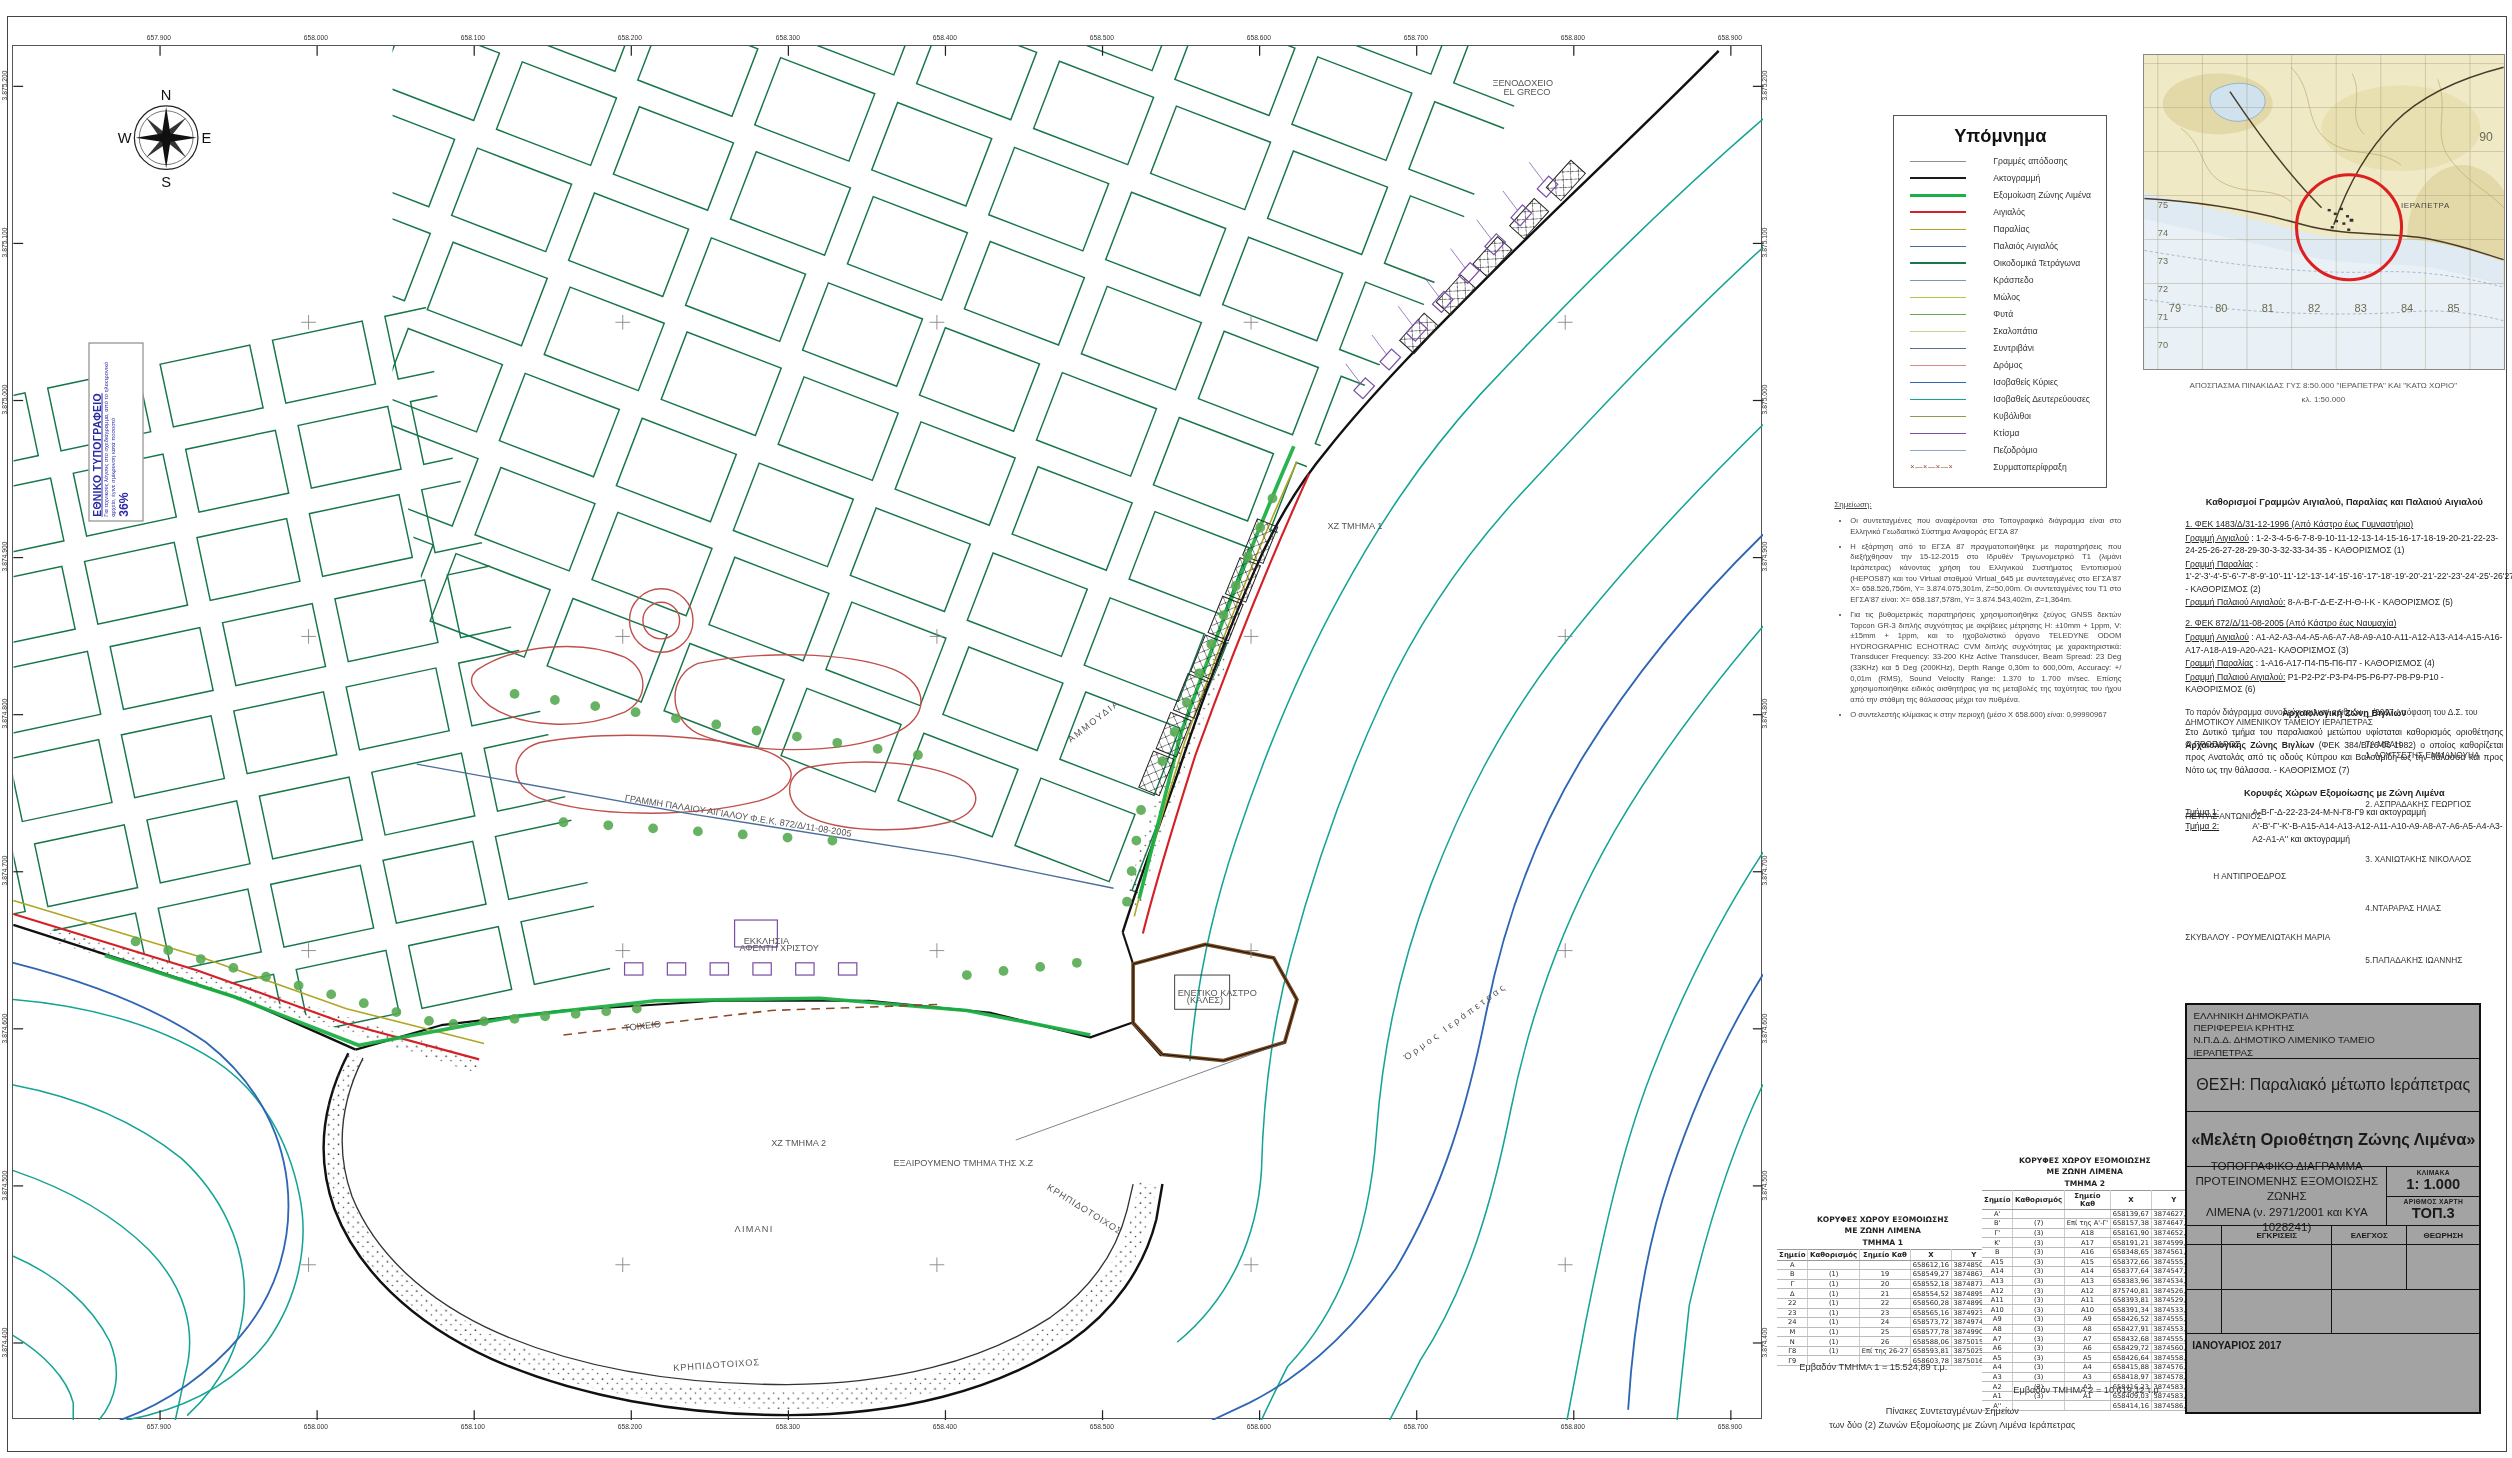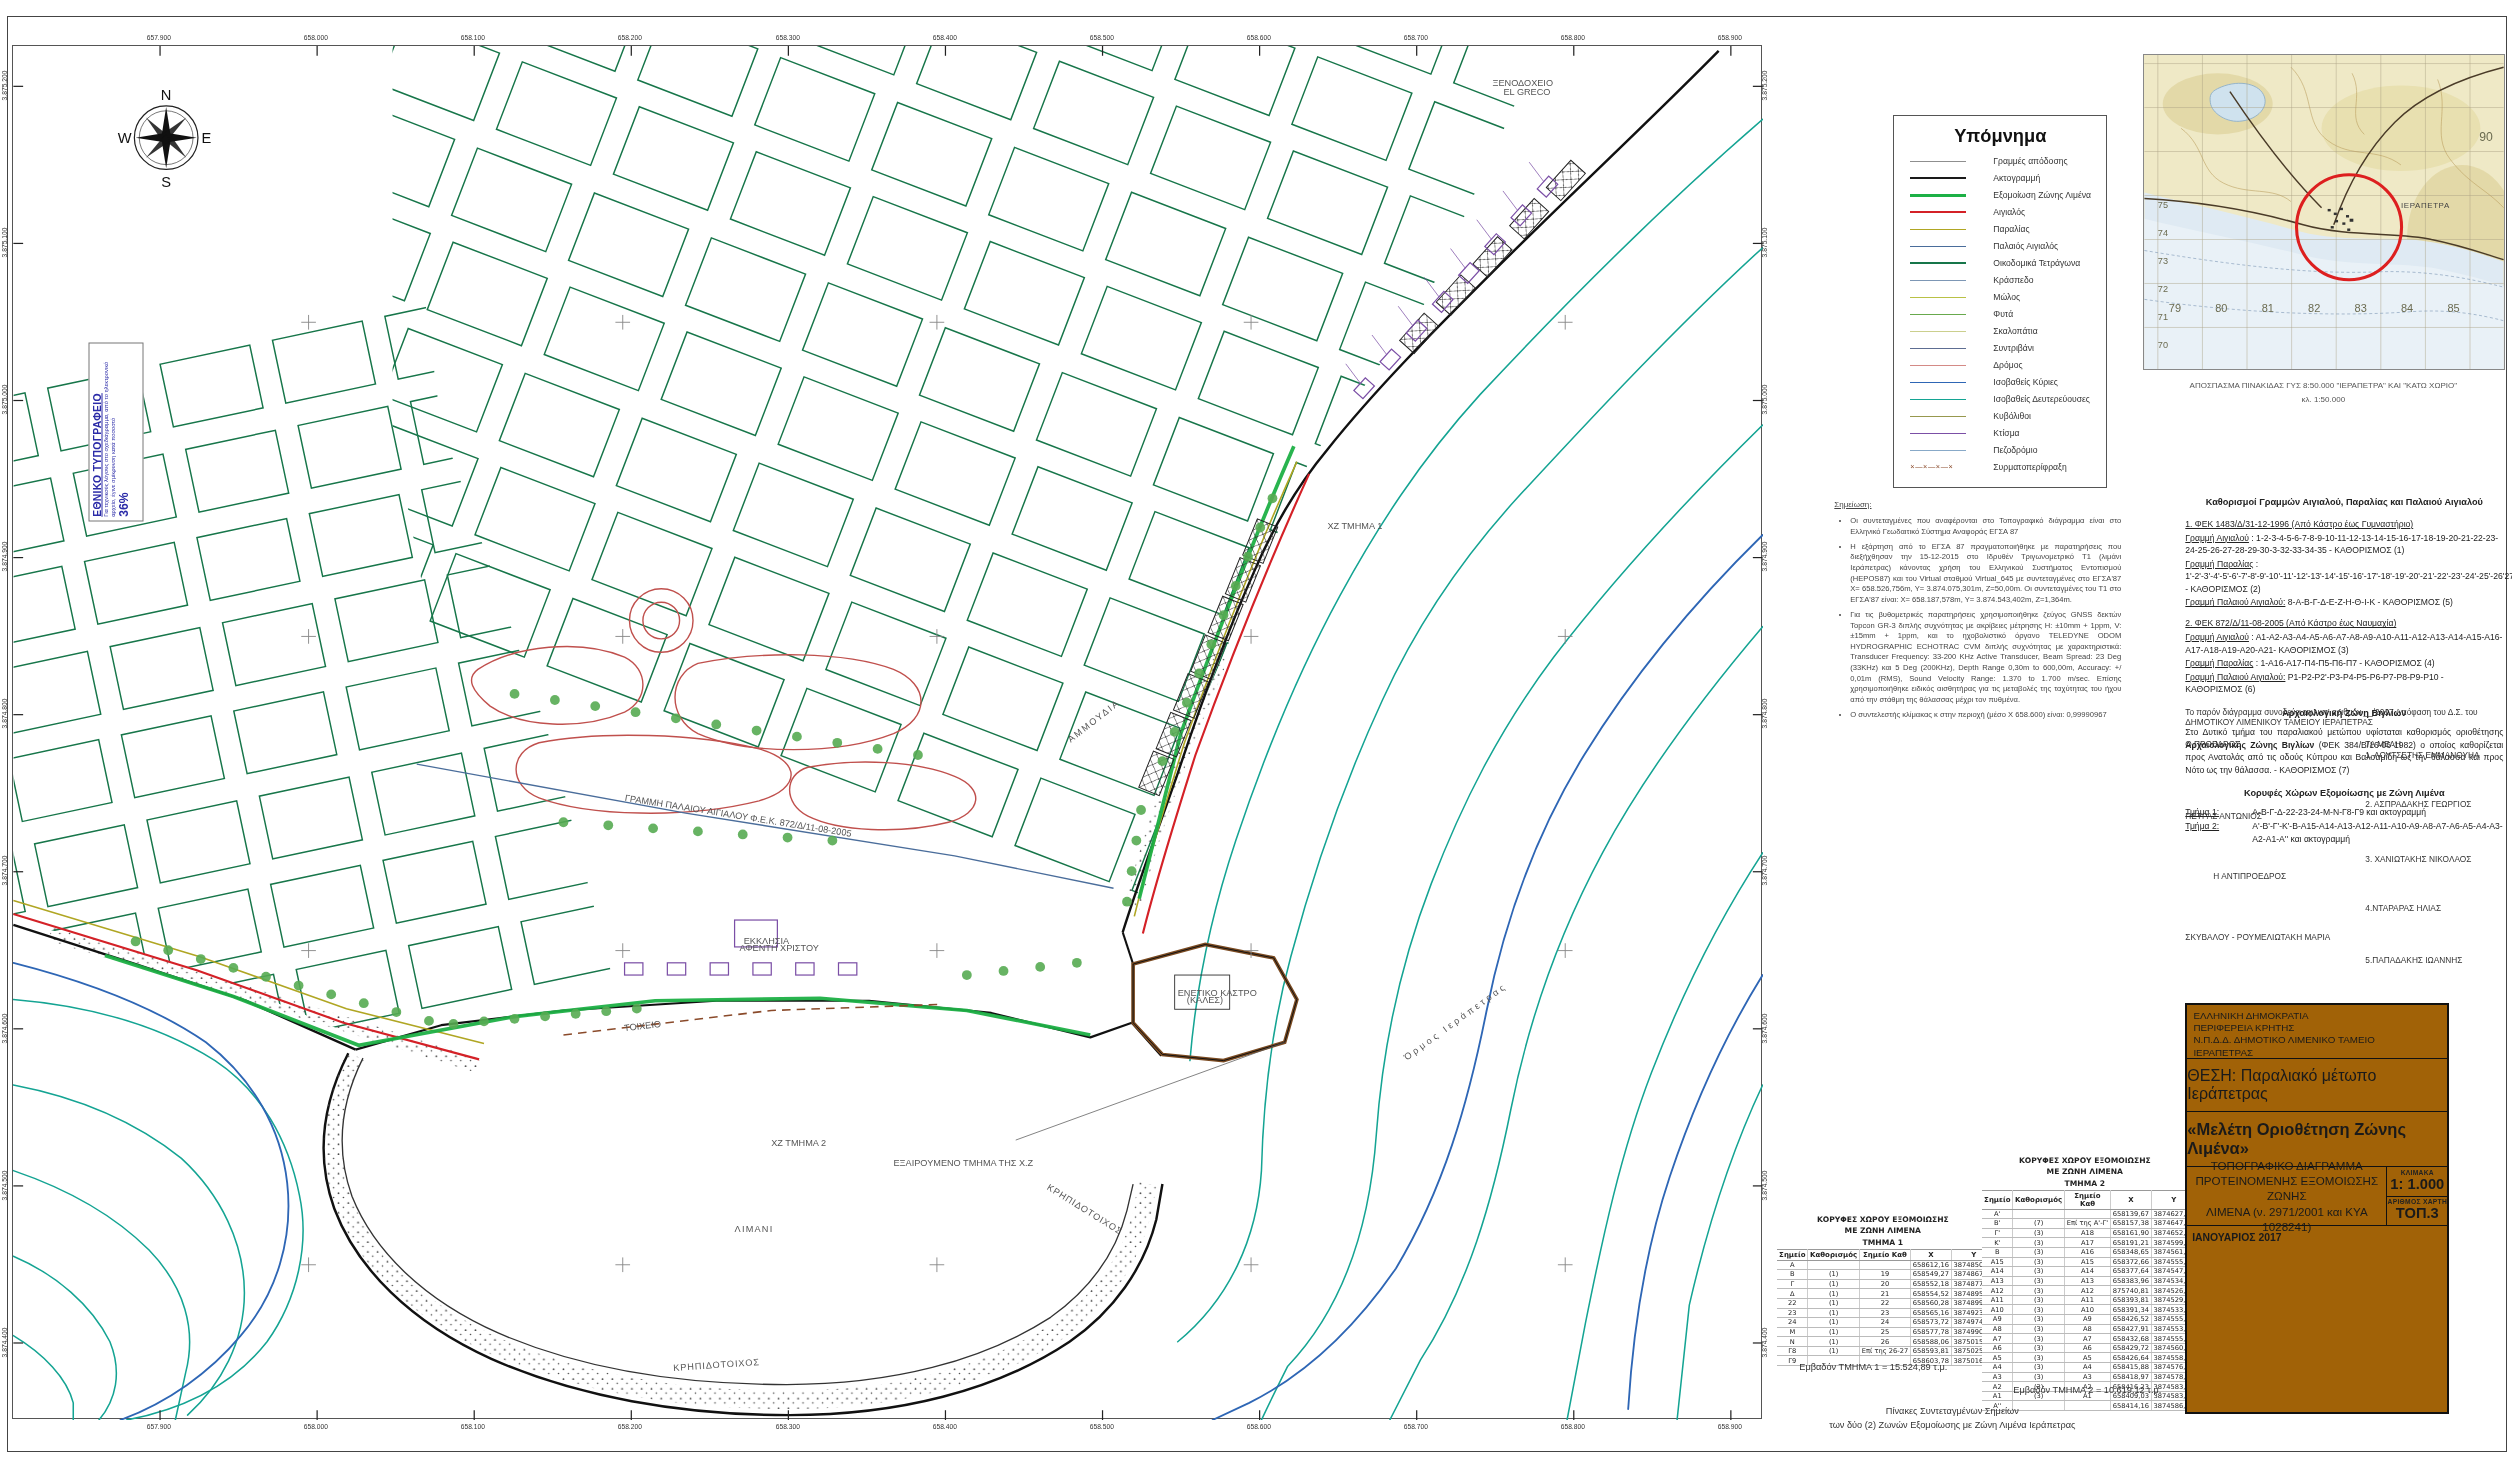--- a/index.html
+++ b/index.html
@@ -47,21 +47,21 @@
   .ctable th{font-size:7px;border-top:0.6px solid #999;border-bottom:0.6px solid #999;padding:0.6px 1.8px;color:#222;}
   .ctable td{font-size:6.7px;border-bottom:0.6px solid #bbb;padding:0.3px 1.8px;color:#222;text-align:center;white-space:nowrap;}
   .ctable td.r{text-align:right;}
   .ctable td:nth-child(1),.ctable th:nth-child(1){border-right:0.6px solid #ccc;}
   .ctable td:nth-child(2),.ctable th:nth-child(2){border-right:0.6px solid #ccc;}
   .ctable td:nth-child(3),.ctable th:nth-child(3){border-right:0.6px solid #ccc;}
   .ctable td:nth-child(4),.ctable th:nth-child(4){border-right:0.6px solid #ccc;}
   .area-lab{position:absolute;font-size:9.2px;color:#333;font-family:"Liberation Sans",sans-serif;}
   .tbl-cap{position:absolute;left:1773px;top:1388px;width:342px;text-align:center;font-size:9.2px;color:#333;line-height:1.5;}
   
-  .tb{position:absolute;left:2177px;top:986px;width:264px;height:411px;border:2.4px solid #111;box-sizing:border-box;background:#a16207;}
+  .tb{position:absolute;left:2177px;top:986px;width:296px;height:411px;border:2.4px solid #111;box-sizing:border-box;background:#a3a3a3;}
   .tb .row{box-sizing:border-box;border-bottom:1.2px solid #111;position:relative;}
   .tb .agency{font-size:9.8px;line-height:1.25;padding:4.9px 6.1px;border-bottom:1.8px solid #111;}
   .tb .proj{display:flex;align-items:center;justify-content:center;font-size:16.5px;font-weight:bold;}
   .tb .loc{display:flex;align-items:center;justify-content:center;font-size:16px;}
   .tb .draw{display:flex;}
   .tb .draw .l{flex:0 0 200px;display:flex;align-items:center;justify-content:center;text-align:center;font-size:11.6px;line-height:1.3;border-right:1.2px solid #111;box-sizing:border-box;}
   .tb .draw .r{flex:1;display:flex;flex-direction:column;}
   .tb .draw .r .k{flex:1;text-align:center;border-bottom:0.6px solid #111;padding-top:1.8px;}
   .tb .draw .r .k:last-child{border-bottom:none;}
   .tb .sl{font-size:6.7px;font-weight:bold;letter-spacing:0.3px;color:#222;}
@@ -1142,19 +1142,38 @@
         <div class="k">
             <div class="sl">ΚΛΙΜΑΚΑ</div>
             <div class="sv">1: 1.000</div>
           </div>
         <div class="k">
             <div class="sl">ΑΡΙΘΜΟΣ ΧΑΡΤΗ</div>
             <div class="sv">ΤΟΠ.3</div>
           </div>
       </div>
     </div>
+    <div class="row appr" style="height:108px;">
+      <div class="apprh" style="height:18.3px;">
+        <div class="cell" style="width:35px;border-bottom:none;"></div>
+        <div class="cell hh" style="width:110px;">ΕΓΚΡΙΣΕΙΣ</div>
+        <div class="cell hh" style="width:75px;">ΕΛΕΓΧΟΣ</div>
+        <div class="cell hh" style="flex:1;">ΘΕΩΡΗΣΗ</div>
+      </div>
+      <div class="apprb" style="height:59px;border-bottom:0.6px solid #111;">
+        <div class="cell" style="width:35px;"></div>
+        <div class="cell" style="width:110px;"></div>
+        <div class="cell" style="width:75px;"></div>
+        <div class="cell" style="flex:1;"></div>
+      </div>
+      <div class="apprb" style="flex:1;">
+        <div class="cell" style="width:35px;"></div>
+        <div class="cell" style="width:110px;"></div>
+        <div class="cell" style="flex:1;"></div>
+      </div>
+    </div>
     <div class="row date" style="height:23px;">
         <span>ΙΑΝΟΥΑΡΙΟΣ 2017</span>
       </div>
   </div>
 
 </div>
 
 
 </body></html>

